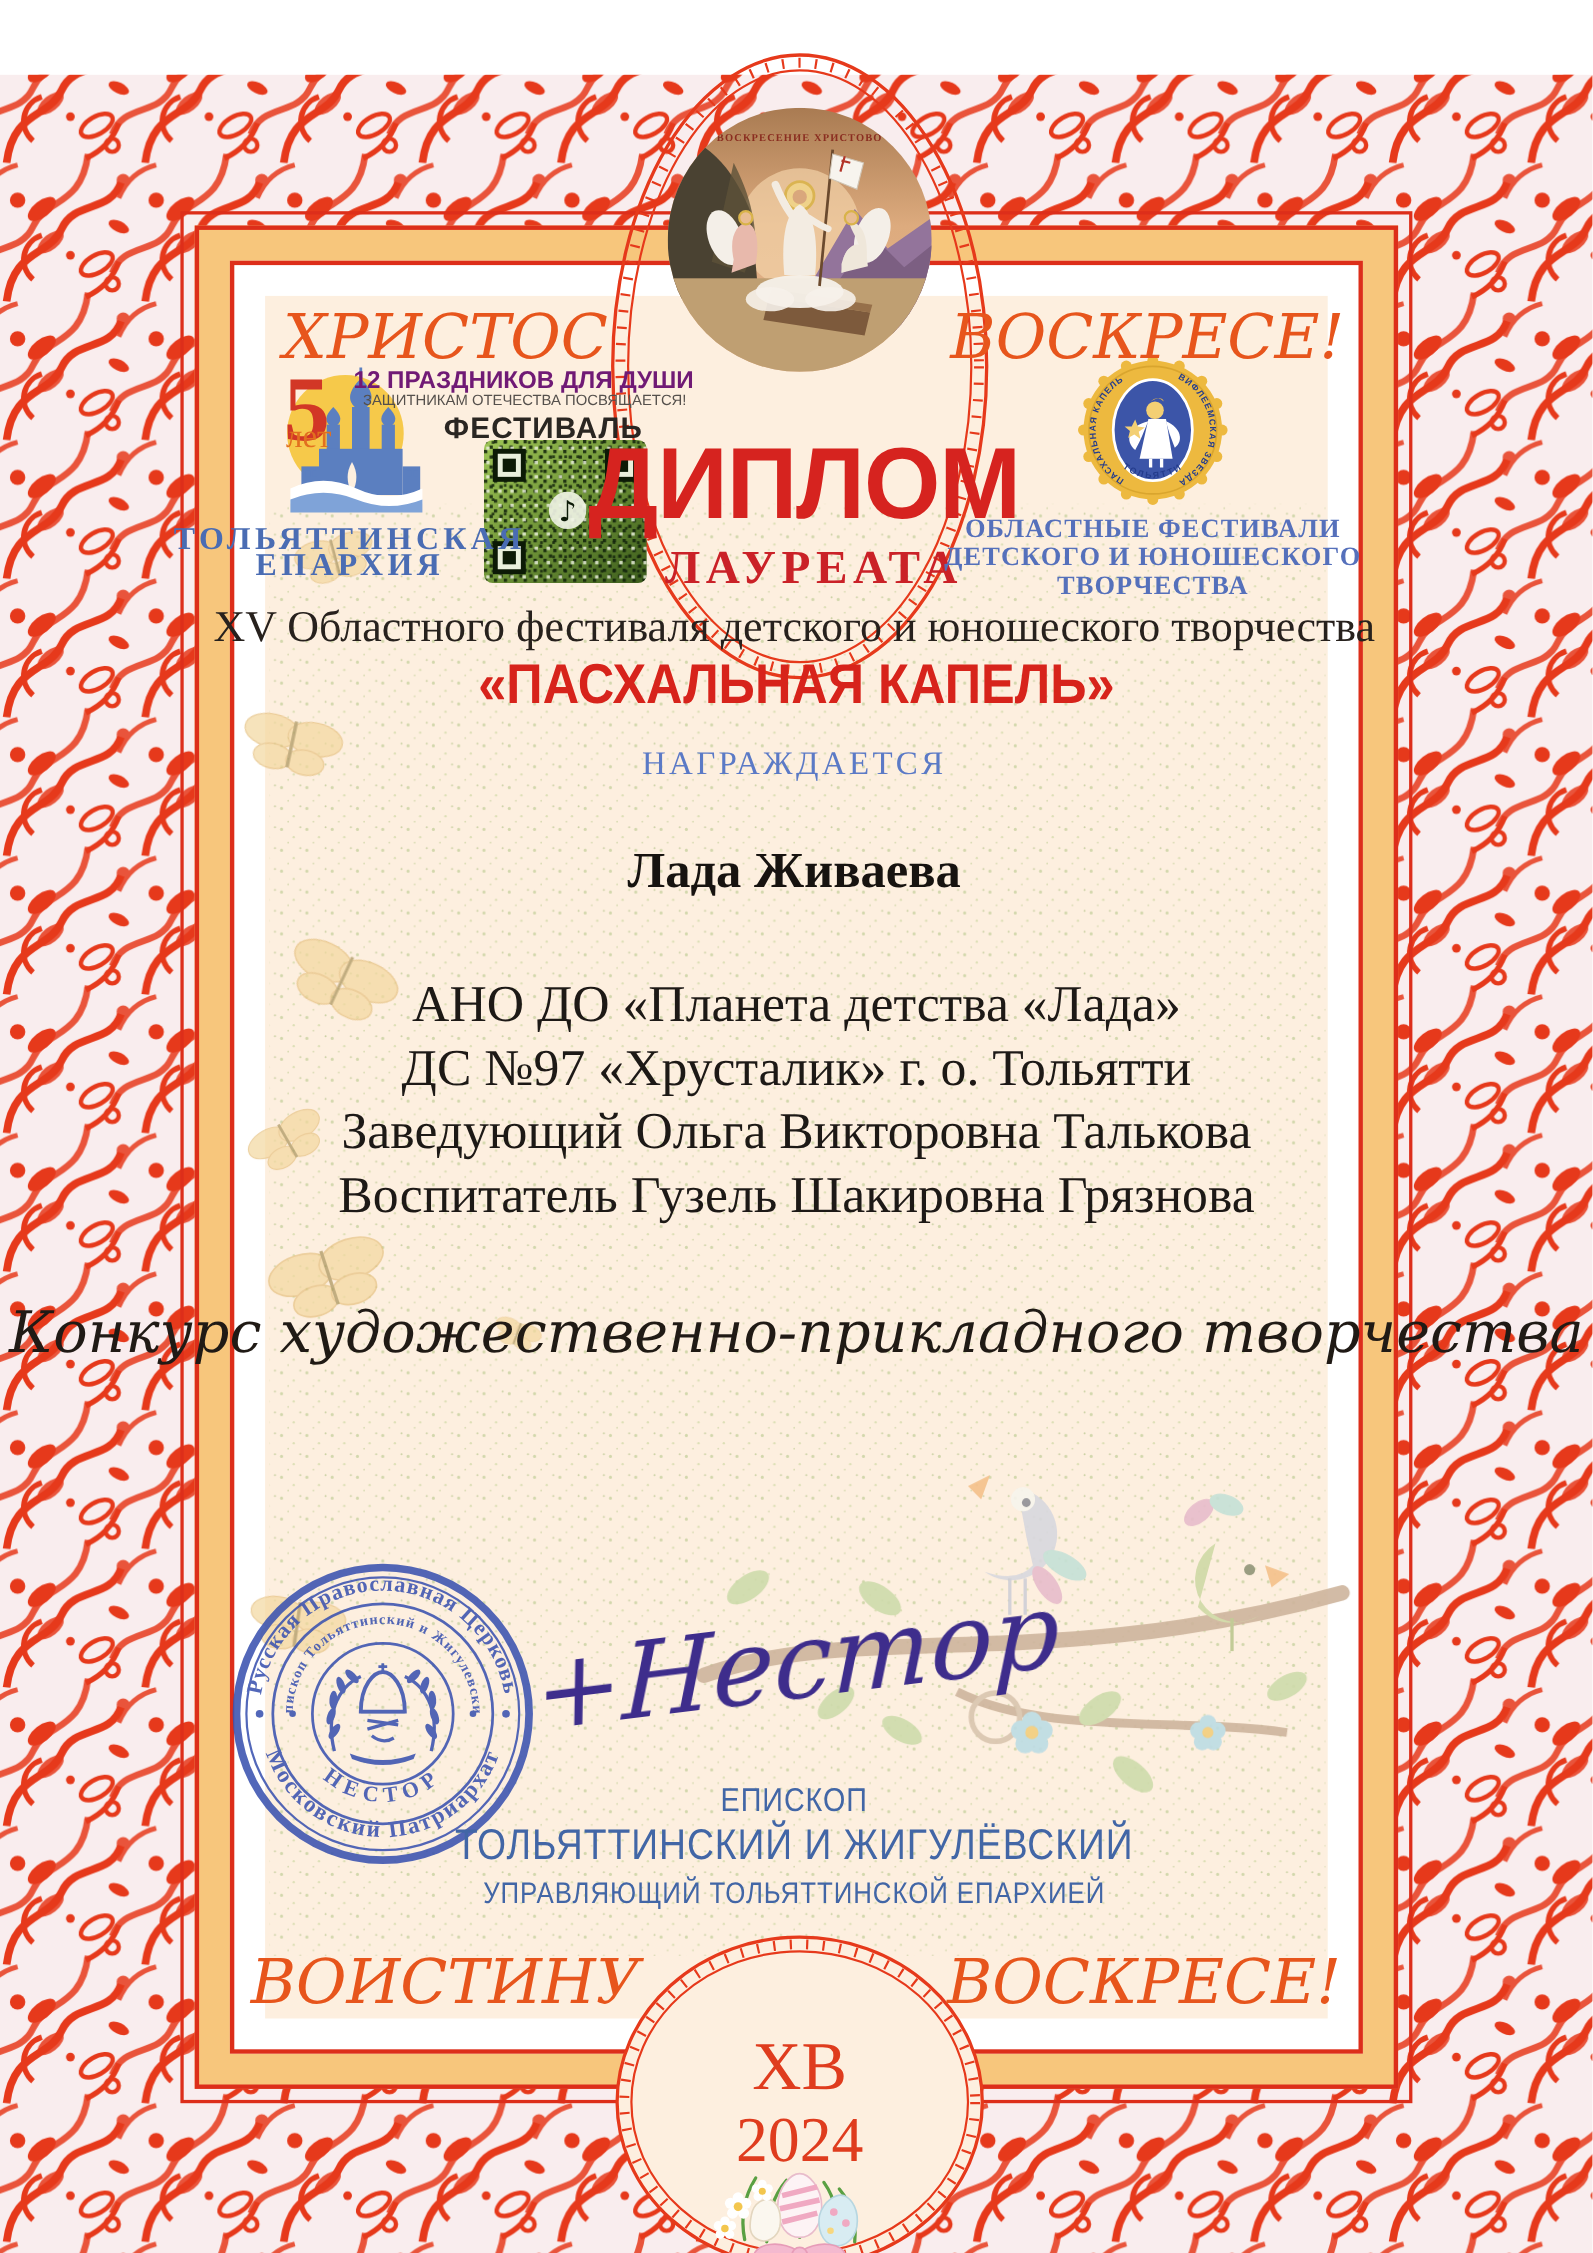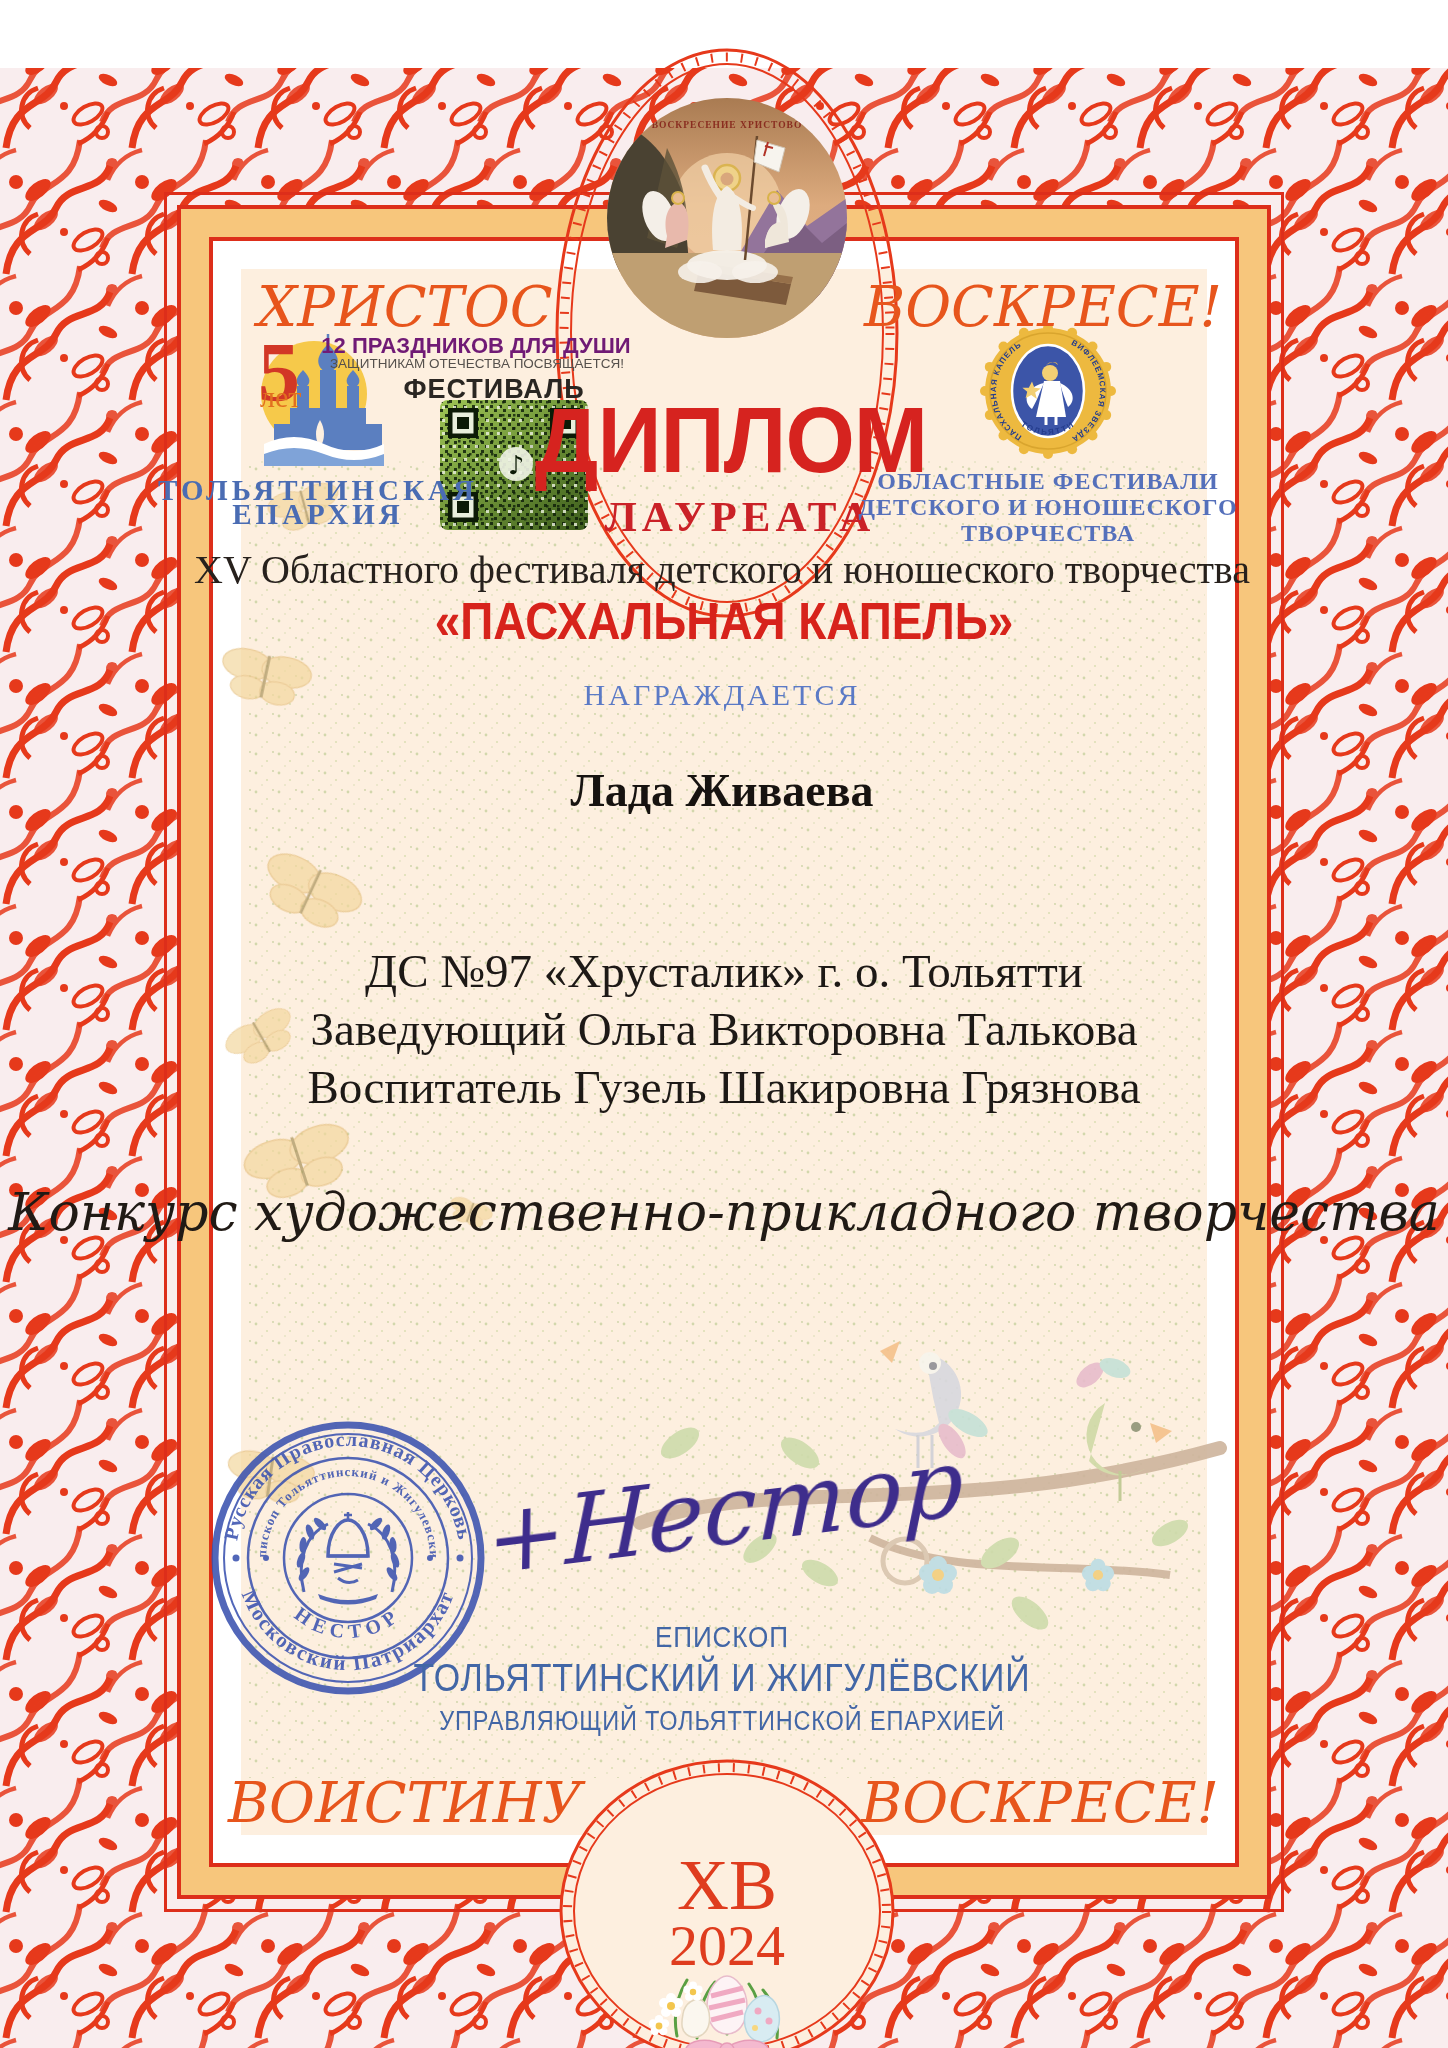--- a/index.html
+++ b/index.html
@@ -36,21 +36,21 @@
   .fest-l2{left:477px;top:328px;font-family:"Liberation Sans", sans-serif;font-size:13.5px;color:#55504c;}
   .fest-l3{left:494px;top:346px;font-family:"Liberation Sans", sans-serif;font-weight:bold;
            font-size:27px;color:#2a2622;letter-spacing:1px;}
   .reg-cap{left:1048px;font-weight:bold;font-size:24px;letter-spacing:1px;color:#5570bb;}
   .signature{left:725px;top:1428px;font-family:"DejaVu Serif", serif;font-style:italic;
              font-size:95px;color:#3e2d8c;transform:translateX(-50%) rotate(-7deg) skewX(-8deg);z-index:9;}
   .bishop{font-family:"Liberation Sans", sans-serif;color:#4266a6;transform:translateX(-50%) scaleX(.87);}
   .b1{left:722px;top:1592px;font-size:30px;letter-spacing:1px;}
   .b2{left:722px;top:1628px;font-size:39px;letter-spacing:1px;}
   .b3{left:722px;top:1678px;font-size:27px;letter-spacing:1px;}
-  .hv{left:727px;top:1816px;font-size:72px;color:#df3c1e;z-index:8;}
+  .hv{left:727px;top:1816px;font-size:62px;color:#df3c1e;z-index:8;}
   .year{left:727px;top:1884px;font-size:58px;color:#df3c1e;z-index:8;}
   .five{left:258px;top:296px;font-size:84px;font-weight:bold;color:#d23726;z-index:8;position:absolute;}
   .let{left:260px;top:352px;font-size:30px;color:#e2701f;z-index:8;position:absolute;}
 </style>
 </head>
 <body>
 
 <div class="page">
 
   <svg class="abs" width="1448" height="2048" style="left:0;top:0;z-index:1;">
@@ -383,20 +383,21 @@
     </g>
   </svg>
   <div class="ctext reg-cap" style="top:440px;">ОБЛАСТНЫЕ ФЕСТИВАЛИ</div>
   <div class="ctext reg-cap" style="top:466px;">ДЕТСКОГО И ЮНОШЕСКОГО</div>
   <div class="ctext reg-cap" style="top:492px;">ТВОРЧЕСТВА</div>
 
   <div class="ctext xvline">XV Областного фестиваля детского и юношеского творчества</div>
   <div class="ctext paskha">«ПАСХАЛЬНАЯ КАПЕЛЬ»</div>
   <div class="ctext awarded">НАГРАЖДАЕТСЯ</div>
   <div class="ctext recipient">Лада Живаева</div>
+  <div class="ctext orgline" style="top:858px;">АНО ДО «Планета детства «Лада»</div>
   <div class="ctext orgline" style="top:916px;">ДС №97 «Хрусталик» г. о. Тольятти</div>
   <div class="ctext orgline" style="top:1032px;">Воспитатель Гузель Шакировна Грязнова</div>
   <div class="ctext orgline" style="top:974px;">Заведующий Ольга Викторовна Талькова</div>
   <div class="ctext category">Конкурс художественно-прикладного творчества</div>
 
   <svg class="abs" width="290" height="290" style="left:203px;top:1385px;z-index:8;" opacity="0.88">
     <g transform="translate(145,145)" fill="none" stroke="#3b53b0">
       <circle r="133" stroke-width="7"></circle>
       <circle r="124" stroke-width="2"></circle>
       <circle r="100" stroke-width="2.5"></circle>

